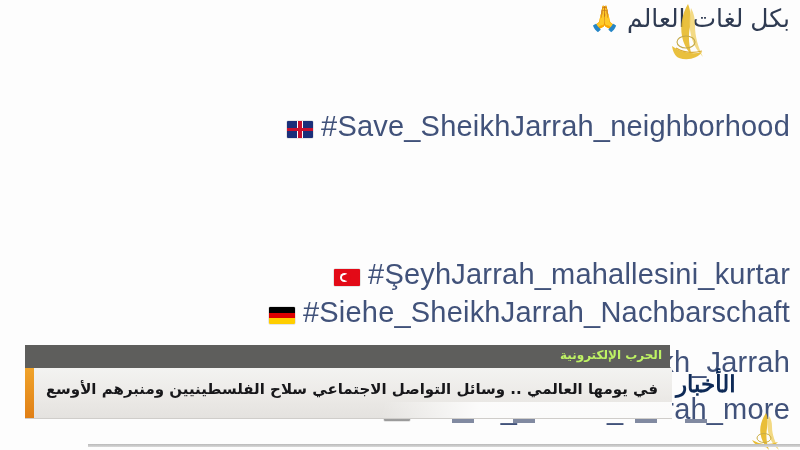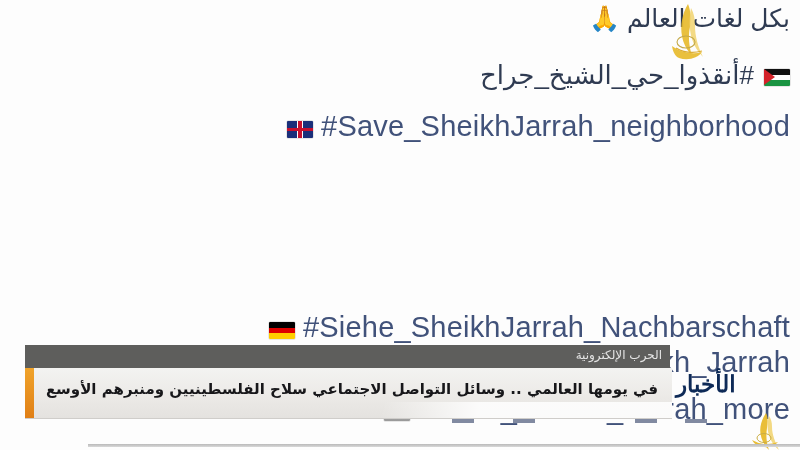--- a/index.html
+++ b/index.html
@@ -41,21 +41,21 @@
     direction: rtl;
     color: #2f3b52;
   }
 
   .line-0 { top: 6px;   font-size: 25px; color: #23324b; }
   .line-1 { top: 62px;  font-size: 26px; color: #2b3a55; }
   .line-2 { top: 112px; }
   .line-3 { top: 163px; }
   .line-4 { top: 212px; }
   .line-5 { top: 260px; }
-  .line-6 { top: 313px; }
+  .line-6 { top: 298px; }
   .line-7 { top: 348px; }
   .line-8 { top: 395px; }
 
   
   .flagchip {
     display: inline-block;
     width: 26px;
     height: 17px;
     vertical-align: -2px;
     margin-right: 8px;
@@ -144,23 +144,23 @@
     top: 345px;
     width: 645px;
     height: 23px;
     background: #5e5e5c;
     box-shadow: 0 1px 0 rgba(0,0,0,0.15);
   }
   #section-bar-label {
     position: absolute;
     right: 8px;
     top: 3px;
-    color: #e5e5e5;
+    color: #bef264;
     font-size: 12px;
-    font-weight: normal;
+    font-weight: bold;
     direction: rtl;
     font-family: "DejaVu Sans", "Liberation Sans", sans-serif;
   }
 
   
   #headline-panel {
     position: absolute;
     left: 25px;
     top: 368px;
     width: 647px;
@@ -243,30 +243,30 @@
 <body>
 
 <div id="screen">
 
   <div id="post-image">
 
     <div class="hash-line rtl line-0">
       <span>بكل لغات العالم 🙏</span>
     </div>
 
-    <div class="hash-line rtl line-1">
-      <span class="flagchip flag-ps"></span><span>#أنقذوا_حي_الشيخ_جراح</span>
-    </div>
 
     <div class="hash-line line-2">
       <span class="flagchip flag-gb"></span><span>#Save_SheikhJarrah_neighborhood</span>
     </div>
 
 
 
+    <div class="hash-line line-5">
+      <span class="flagchip flag-tr"></span><span>#ŞeyhJarrah_mahallesini_kurtar</span>
+    </div>
 
     <div class="hash-line line-6">
       <span class="flagchip flag-de"></span><span>#Siehe_SheikhJarrah_Nachbarschaft</span>
     </div>
 
     <div class="hash-line line-7">
       <span class="flagchip flag-fr"></span><span>#Sauver_le_quartier_de_Sheikh_Jarrah</span>
     </div>
 
     <div class="hash-line line-8">

